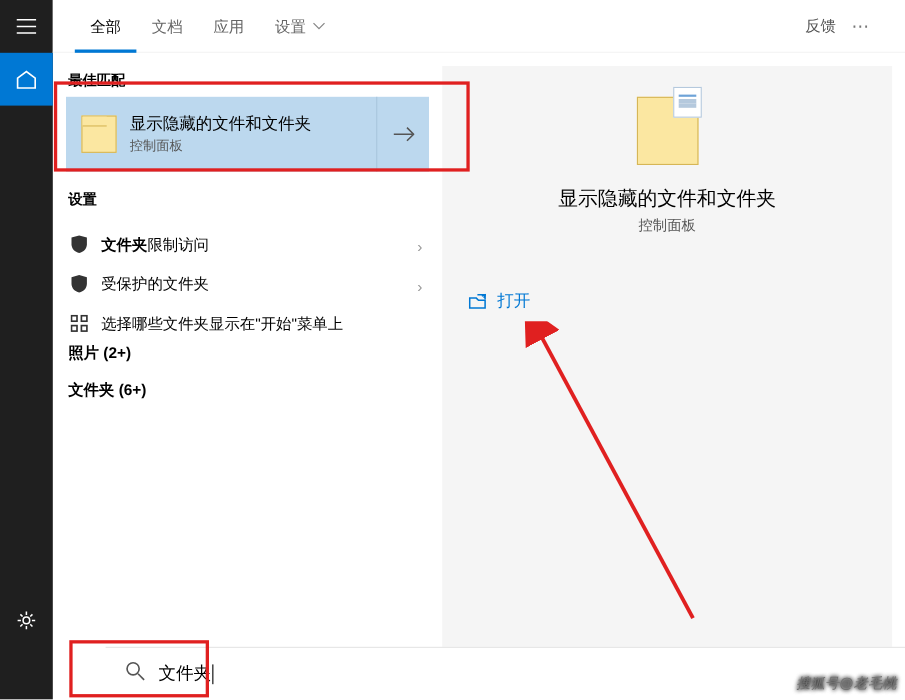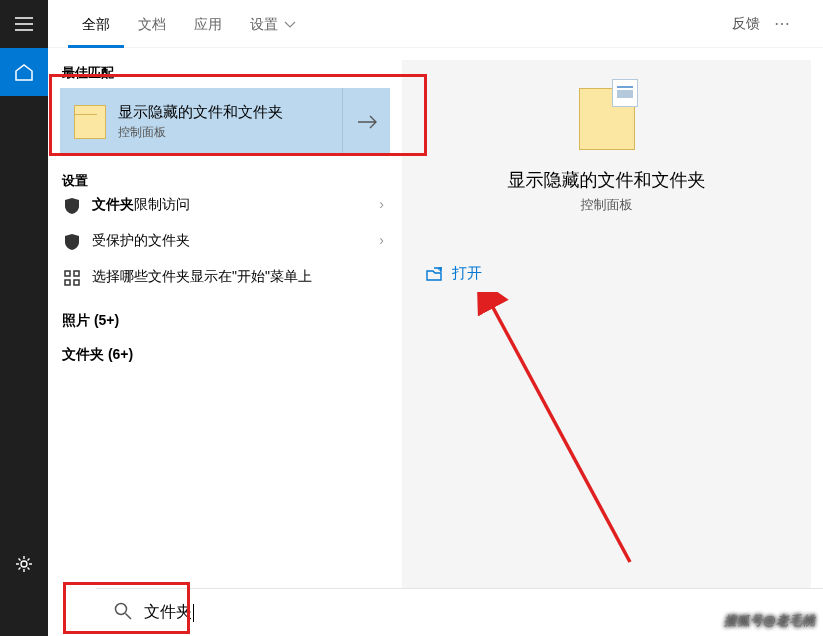--- a/index.html
+++ b/index.html
@@ -28,21 +28,21 @@
     .best-card { position: relative; background: #bcd8ee; height: 68px; display: flex; align-items: center; padding: 0 14px; margin-bottom: 8px; }
     .best-card-icon { width: 32px; height: 34px; background: #fbe7a1; border: 1px solid #d6b656; margin-right: 12px; position: relative; }
     .best-card-icon::before { content: ""; position: absolute; top: 0; left: 0; width: 22px; height: 8px; background: #fbe7a1; border-bottom: 1px solid #d6b656; }
     .best-card-text .title { font-size: 15px; color: #000; font-weight: 500; }
     .best-card-text .sub { font-size: 12px; color: #555; margin-top: 2px; }
     .best-card-caret { width: 48px; height: 68px; border-left: 1px solid #a8c5dd; display: flex; align-items: center; justify-content: center; color: #555; position: absolute; right: 0; top: 0; }
     .red-box-1 { position: absolute; left: 49px; top: 74px; width: 378px; height: 82px; border: 3px solid #e02020; pointer-events: none; z-index: 10; }
     
     .sub-section { font-size: 13px; font-weight: 600; color: #000; padding: 8px 2px 6px; }
     
-    .list-item { display: flex; align-items: flex-start; height: 36px; padding: 0 2px; font-size: 14px; color: #000; position: relative; cursor: pointer; }
+    .list-item { display: flex; align-items: flex-end; height: 36px; padding: 0 2px; font-size: 14px; color: #000; position: relative; cursor: pointer; }
     .list-item .li-icon { width: 20px; height: 20px; margin-right: 10px; display: flex; align-items: center; justify-content: center; color: #444; }
     .list-item .li-chevron { position: absolute; right: 6px; color: #999; font-weight: 300; }
     .boldpart { font-weight: 600; }
     
     .category { font-size: 14px; font-weight: 600; color: #000; padding: 8px 2px; }
     
     .right-col { flex: 1; background: #f5f5f5; margin: 12px 12px 12px 0; display: flex; flex-direction: column; align-items: center; padding-top: 28px; position: relative; overflow: hidden; }
     .big-icon { width: 56px; height: 62px; background: #fbe7a1; border: 1px solid #d6b656; position: relative; margin-bottom: 18px; }
     .big-icon-tab { position: absolute; top: -10px; right: -4px; width: 26px; height: 28px; background: #fff; border: 1px solid #b5c9dd; }
     .big-icon-tab::after { content: ""; position: absolute; top: 6px; left: 4px; right: 4px; height: 2px; border-top: 2px solid #6ea3d8; box-shadow: 0 4px 0 #b5c9dd, 0 8px 0 #b5c9dd; }
@@ -147,21 +147,21 @@
           <svg width="16" height="16" viewBox="0 0 16 16">
               <rect x="1" y="1" width="5" height="5" fill="none" stroke="#333" stroke-width="1.5"></rect>
               <rect x="10" y="1" width="5" height="5" fill="none" stroke="#333" stroke-width="1.5"></rect>
               <rect x="1" y="10" width="5" height="5" fill="none" stroke="#333" stroke-width="1.5"></rect>
               <rect x="10" y="10" width="5" height="5" fill="none" stroke="#333" stroke-width="1.5"></rect>
             </svg>
         </span>
         <span>选择哪些文件夹显示在"开始"菜单上</span>
       </div>
 
-      <div class="category">照片 (5+)</div>
+      <div class="category">照片 (2+)</div>
       <div class="category">文件夹 (6+)</div>
     </div>
 
     <div class="right-col">
       <div class="big-icon">
         <div class="big-icon-tab"></div>
       </div>
       <div class="big-title">显示隐藏的文件和文件夹</div>
       <div class="big-sub">控制面板</div>
       <div class="open-row">

